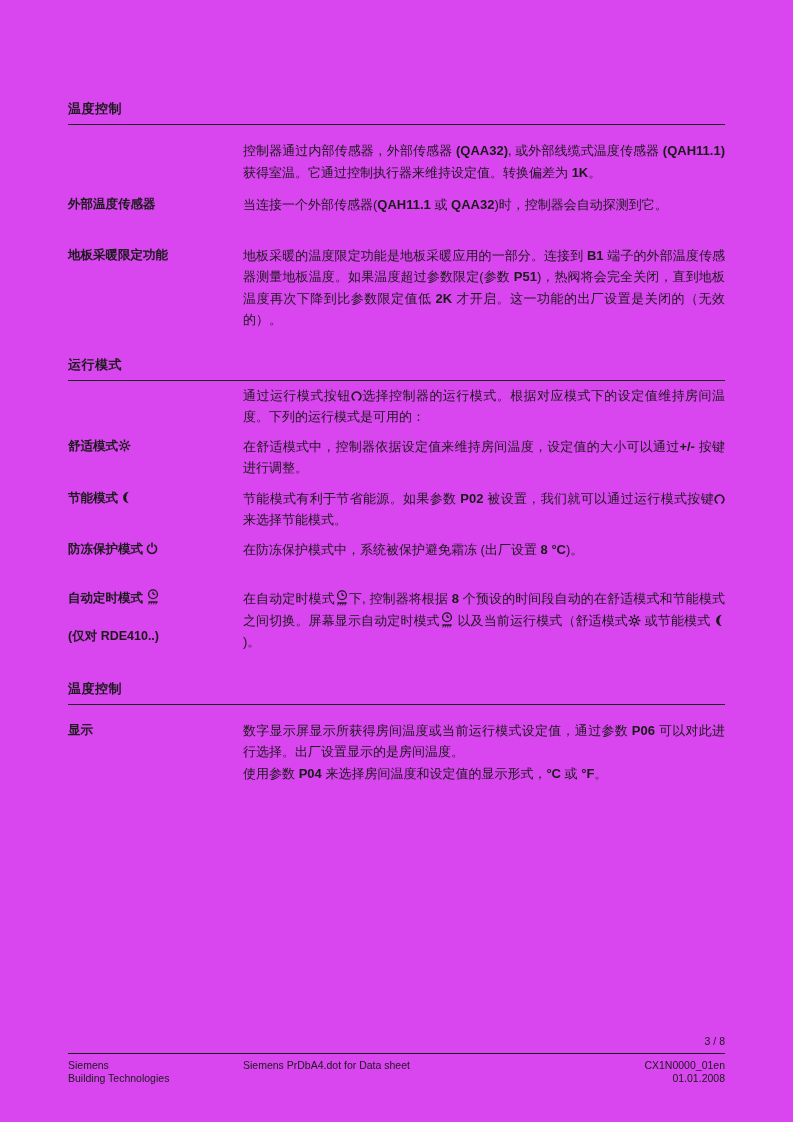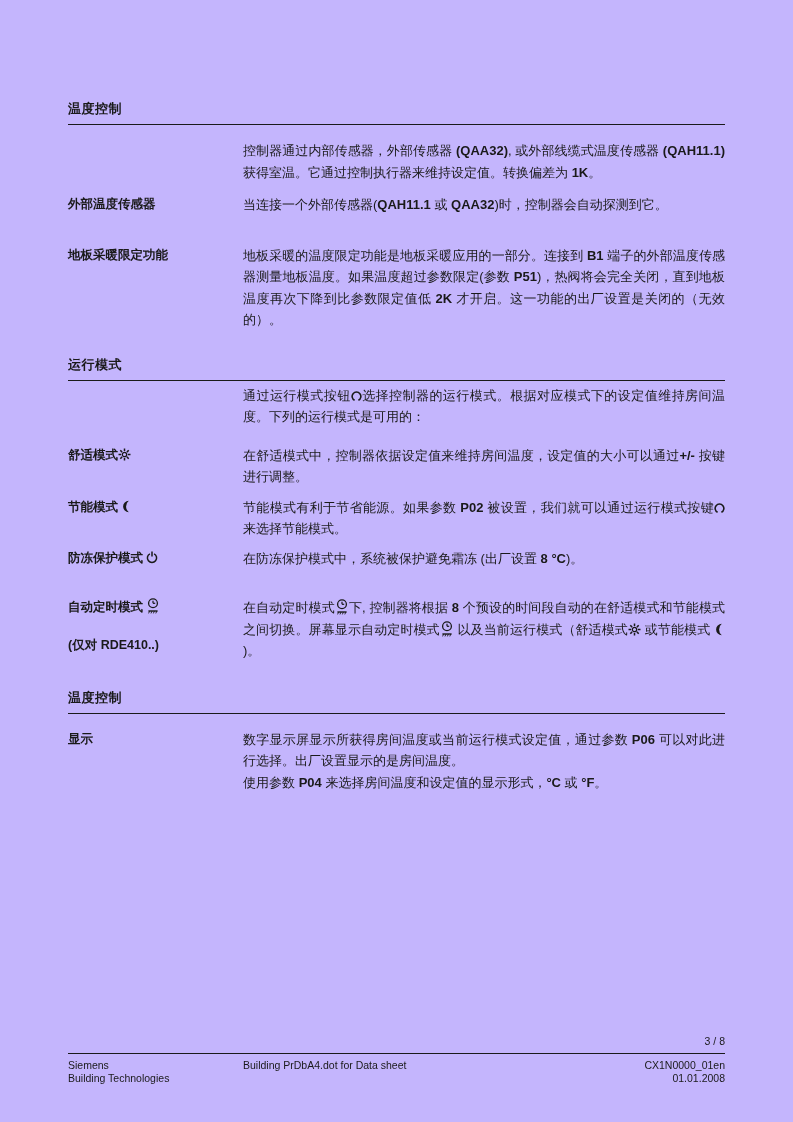--- a/index.html
+++ b/index.html
@@ -1,36 +1,36 @@
 <!DOCTYPE html>
 <html><head>
 <meta charset="utf-8">
 <style>
   html,body{margin:0;padding:0;background:#e8e8e8;}
   .page{
-    width:793px;height:1122px;background:#c4b5fd;position:relative;overflow:hidden;
+    width:793px;height:1122px;background:#d946ef;position:relative;overflow:hidden;
     font-family:"Liberation Sans","DejaVu Sans",sans-serif;color:#1a1a1a;margin:0 auto;
   }
   .content{position:absolute;left:68px;width:657px;top:0;}
   .sec{margin:0;}
   .s1{margin-top:100px;}
   .s2{margin-top:25px;}
   .s3{margin-top:27px;}
   .sec-head{
     font-size:13px;font-weight:700;margin:0;padding:0 0 6px 0;
     border-bottom:1.5px solid #1a1a1a;letter-spacing:.5px;
   }
   .row{display:flex;align-items:flex-start;}
   .lbl{flex:0 0 175px;box-sizing:border-box;padding-right:8px;
        font-weight:700;font-size:12.5px;line-height:21px;}
   .lbl .lbl-line2{font-weight:700;margin-top:17px;}
   .bod{flex:1;font-size:13px;line-height:21.5px;text-align:justify;}
   .bod b,.lbl b{font-weight:700;}
   .mt15{margin-top:15px}.mt11{margin-top:11px}.mt29{margin-top:29px}
-  .mt14{margin-top:4px}.mt7{margin-top:17px}.mt9{margin-top:9px}
+  .mt14{margin-top:4px}.mt7{margin-top:8px}.mt9{margin-top:9px}
   .mt8{margin-top:8px}.mt28{margin-top:28px}
   .ic{display:inline-block;line-height:0;}
   .ic svg{display:inline-block;}
   .footer{position:absolute;left:68px;width:657px;top:1035px;font-size:10.5px;line-height:13.5px;}
   .page-num{text-align:right;padding-bottom:4px;}
   .footer-rule{border-top:1.5px solid #1a1a1a;height:0;}
   .footer-cols{display:flex;padding-top:5px;}
   .f-left{flex:0 0 175px;}
   .f-mid{flex:1;}
   .f-right{text-align:right;}
@@ -163,20 +163,20 @@
   </div>
 
   <div class="footer">
     <div class="page-num">3 / 8</div>
     <div class="footer-rule"></div>
     <div class="footer-cols">
       <div class="f-left">
         <div>Siemens</div>
         <div>Building Technologies</div>
       </div>
-      <div class="f-mid">Building PrDbA4.dot for Data sheet</div>
+      <div class="f-mid">Siemens PrDbA4.dot for Data sheet</div>
       <div class="f-right">
         <div>CX1N0000_01en</div>
         <div>01.01.2008</div>
       </div>
     </div>
   </div>
 </div>
 
 </body></html>

